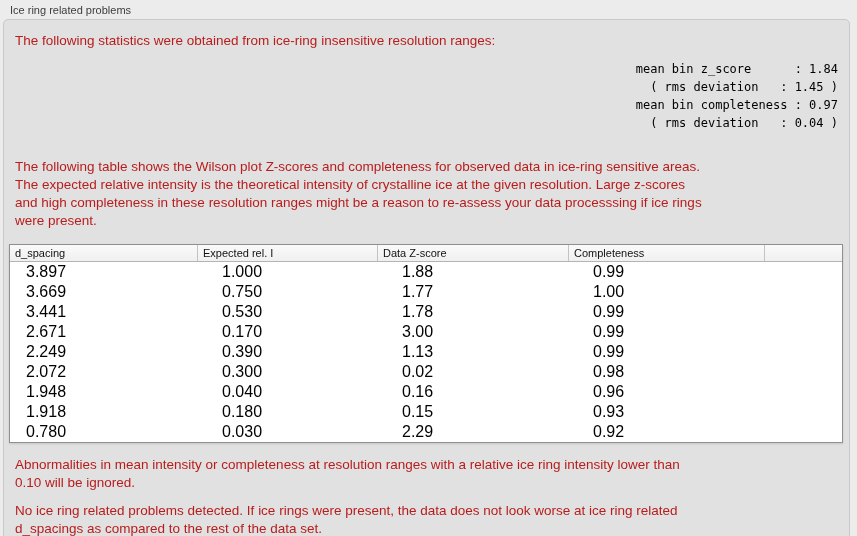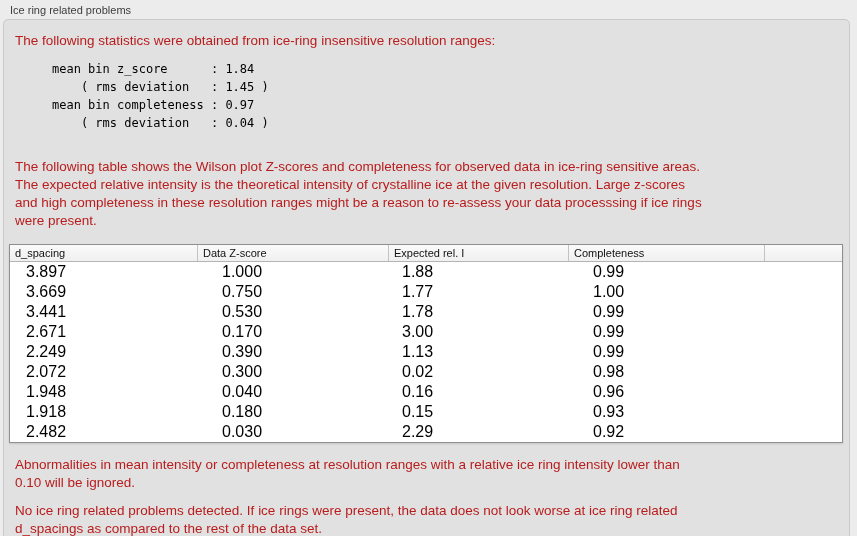--- a/index.html
+++ b/index.html
@@ -29,20 +29,21 @@
     white-space: pre-line;
     color: #b91c1c;
   }
   .mono {
     font-family: "DejaVu Sans Mono", "Liberation Mono", monospace;
     font-size: 12px;
     line-height: 18px;
     margin: 10px 0 0 37px;
     white-space: pre;
     color: #000;
+    text-align: right;
   }
   .para.desc { margin-top: 26px; }
   .para.note { margin-top: 13px; }
   .para.conclusion { margin-top: 10px; }
 
   .listctrl {
     margin: 14px -5px 0 -6px;
     border: 1px solid #8f8f8f;
     background: #ffffff;
     box-shadow: 0 1px 2px rgba(0,0,0,0.12);
@@ -97,22 +98,22 @@
     ( rms deviation   : 0.04 )</pre>
 
     <div class="para desc">The following table shows the Wilson plot Z-scores and completeness for observed data in ice-ring sensitive areas.
 The expected relative intensity is the theoretical intensity of crystalline ice at the given resolution. Large z-scores
 and high completeness in these resolution ranges might be a reason to re-assess your data processsing if ice rings
 were present.</div>
 
     <div class="listctrl">
       <div class="list-header">
           <div class="hcell c0">d_spacing</div>
+          <div class="hcell c1">Expected rel. I</div>
           <div class="hcell c2">Data Z-score</div>
-          <div class="hcell c1">Expected rel. I</div>
           <div class="hcell c3">Completeness</div>
           <div class="hcell c4"></div>
         </div>
       <div class="list-body">
           <div class="lrow">
             <div class="bcell c0">3.897</div>
             <div class="bcell c1">1.000</div>
             <div class="bcell c2">1.88</div>
             <div class="bcell c3">0.99</div>
             <div class="bcell c4"></div>
@@ -160,21 +161,21 @@
             <div class="bcell c4"></div>
           </div>
           <div class="lrow">
             <div class="bcell c0">1.918</div>
             <div class="bcell c1">0.180</div>
             <div class="bcell c2">0.15</div>
             <div class="bcell c3">0.93</div>
             <div class="bcell c4"></div>
           </div>
           <div class="lrow">
-            <div class="bcell c0">2.482</div>
+            <div class="bcell c0">0.780</div>
             <div class="bcell c1">0.030</div>
             <div class="bcell c2">2.29</div>
             <div class="bcell c3">0.92</div>
             <div class="bcell c4"></div>
           </div>
         </div>
     </div>
 
     <div class="para note">Abnormalities in mean intensity or completeness at resolution ranges with a relative ice ring intensity lower than
 0.10 will be ignored.</div>

